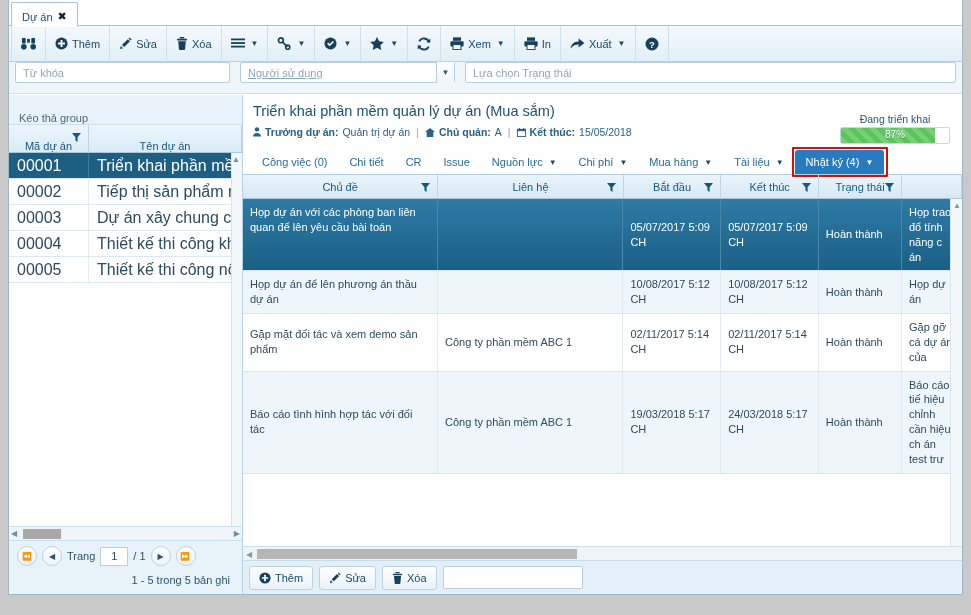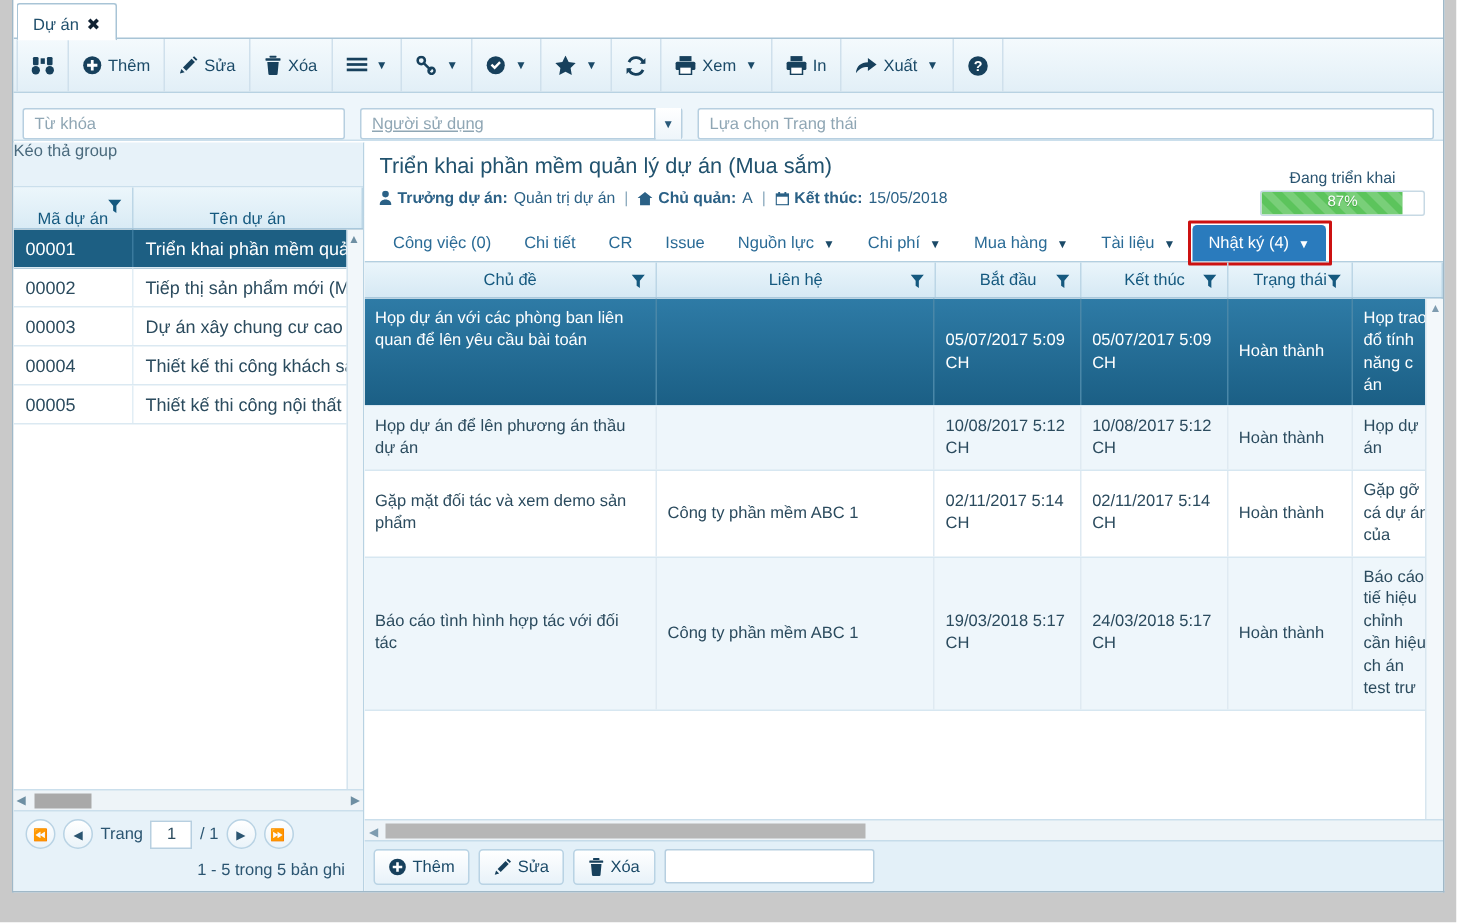--- a/index.html
+++ b/index.html
@@ -77,21 +77,21 @@
   .caret {
     font-size: 8px; color: #1b4a68; margin-left: 2px;
   }
   .tb-spacer { flex: 1; border-right: none; }
 
   
   .filterbar {
     height: 32px;
     background: #eef6fb;
     border-bottom: 1px solid #cbdfec;
-    display: flex; align-items: flex-end;
+    display: flex; align-items: flex-start;
     padding: 0 6px;
     gap: 10px;
   }
   .fld {
     height: 21px;
     background: #ffffff;
     border: 1px solid #b7cfe0;
     font-size: 11px;
     color: #8fa6b4;
     display: flex; align-items: center;
@@ -129,21 +129,22 @@
     display: flex; flex-direction: column;
     position: relative;
     overflow: hidden;
   }
 
   
   .group-bar {
     height: 30px;
     background: #e7f2f9;
     border-bottom: 1px solid #cbdfec;
-    display: flex; align-items: flex-start;
+    display: flex; align-items: flex-end;
+    padding-left: 10px;
     font-size: 11px; color: #4a6a7d;
   }
   .lgrid-head {
     height: 28px;
     display: flex;
     background: linear-gradient(#ecf6fb,#d9ebf5);
     border-bottom: 1px solid #a9c8dc;
     font-size: 11px; color: #15597f;
   }
   .lgh {
@@ -153,21 +154,21 @@
     font-weight: normal;
   }
   .lgh.c1 { width: 80px; }
   .lgh.c2 { flex: 1; }
   .funnel { position: absolute; right: 7px; top: 8px; }
   .lgrid-body { flex: 1; overflow: hidden; position: relative; background:#fff;}
   .lrow {
     height: 26px;
     display: flex;
     border-bottom: 1px solid #dbe9f2;
-    font-size: 12px;
+    font-size: 16px;
     color: #2b4b5e;
     align-items: center;
   }
   .lrow.sel {
     background: #1d5f83;
     color: #ffffff;
   }
   .lc1 { width: 80px; padding-left: 8px; border-right: 1px solid #e2eef5; height:100%; display:flex; align-items:center;}
   .lrow.sel .lc1 { border-right-color: #3a7a9d; }
   .lc2 { flex: 1; padding-left: 8px; white-space: nowrap; overflow: hidden; }

